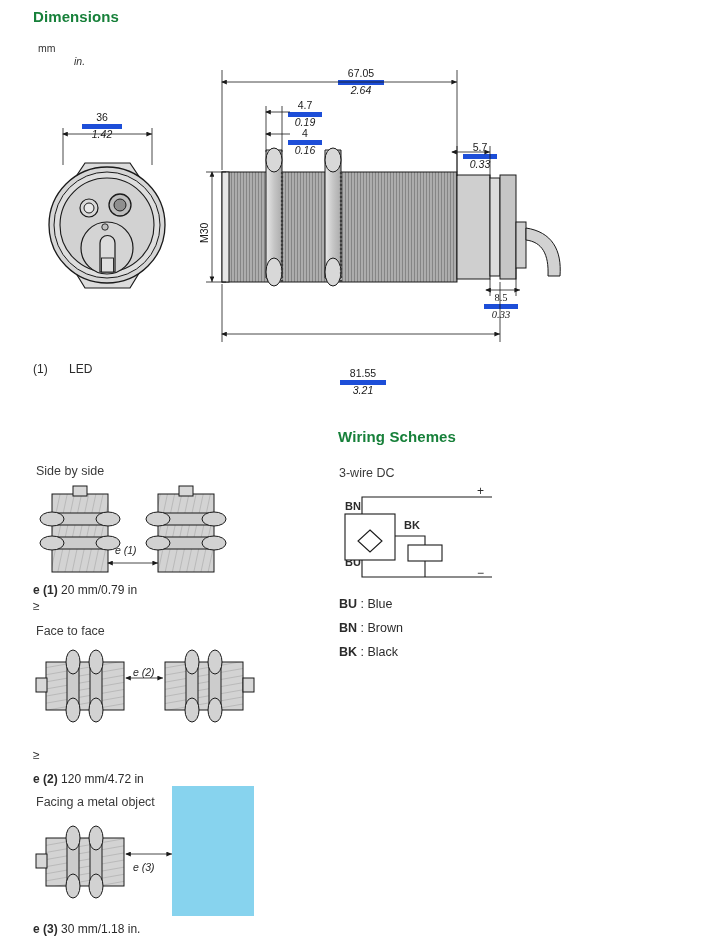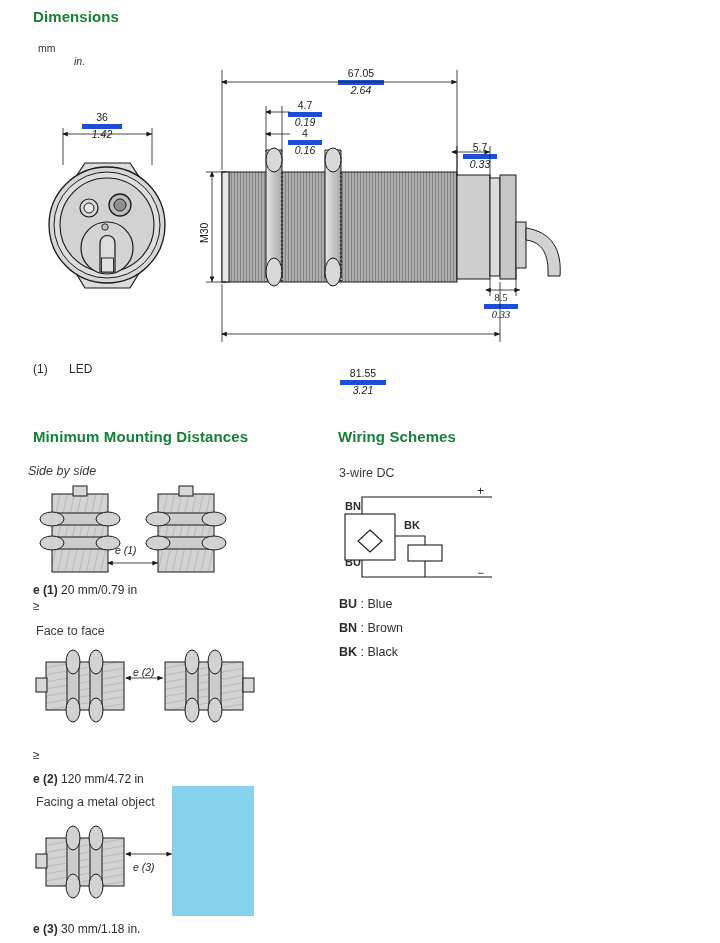--- a/index.html
+++ b/index.html
@@ -246,23 +246,22 @@
       <line x1="486" y1="290" x2="520" y2="290" marker-start="url(#arrL)" marker-end="url(#arrR)"></line>
     </g>
 
     <g stroke="#1a1a1a" stroke-width="0.8">
       <line x1="222" y1="284" x2="222" y2="342"></line>
       <line x1="500" y1="282" x2="500" y2="342"></line>
       <line x1="222" y1="334" x2="500" y2="334" marker-start="url(#arrL)" marker-end="url(#arrR)"></line>
     </g>
   </svg>
 
-  <div class="section-heading" style="left:33px; top:428px;">Minimum Mounting Distances</div>
-
-  <div class="sub-label" style="left:28px; top:464px;font-style:italic;">Side by side</div>
+
+  <div class="sub-label" style="left:36px; top:464px;">Side by side</div>
 
   <div class="caption" style="left:33px; top:583px;text-align:right;">
     <b>e (1)</b>
     <span>20 mm/0.79 in</span>
   </div>
   <div class="ge" style="left:33px; top:599px;">≥</div>
 
   <div class="sub-label" style="left:36px; top:624px;">Face to face</div>
 
   <div class="caption" style="left:33px; top:772px;">

